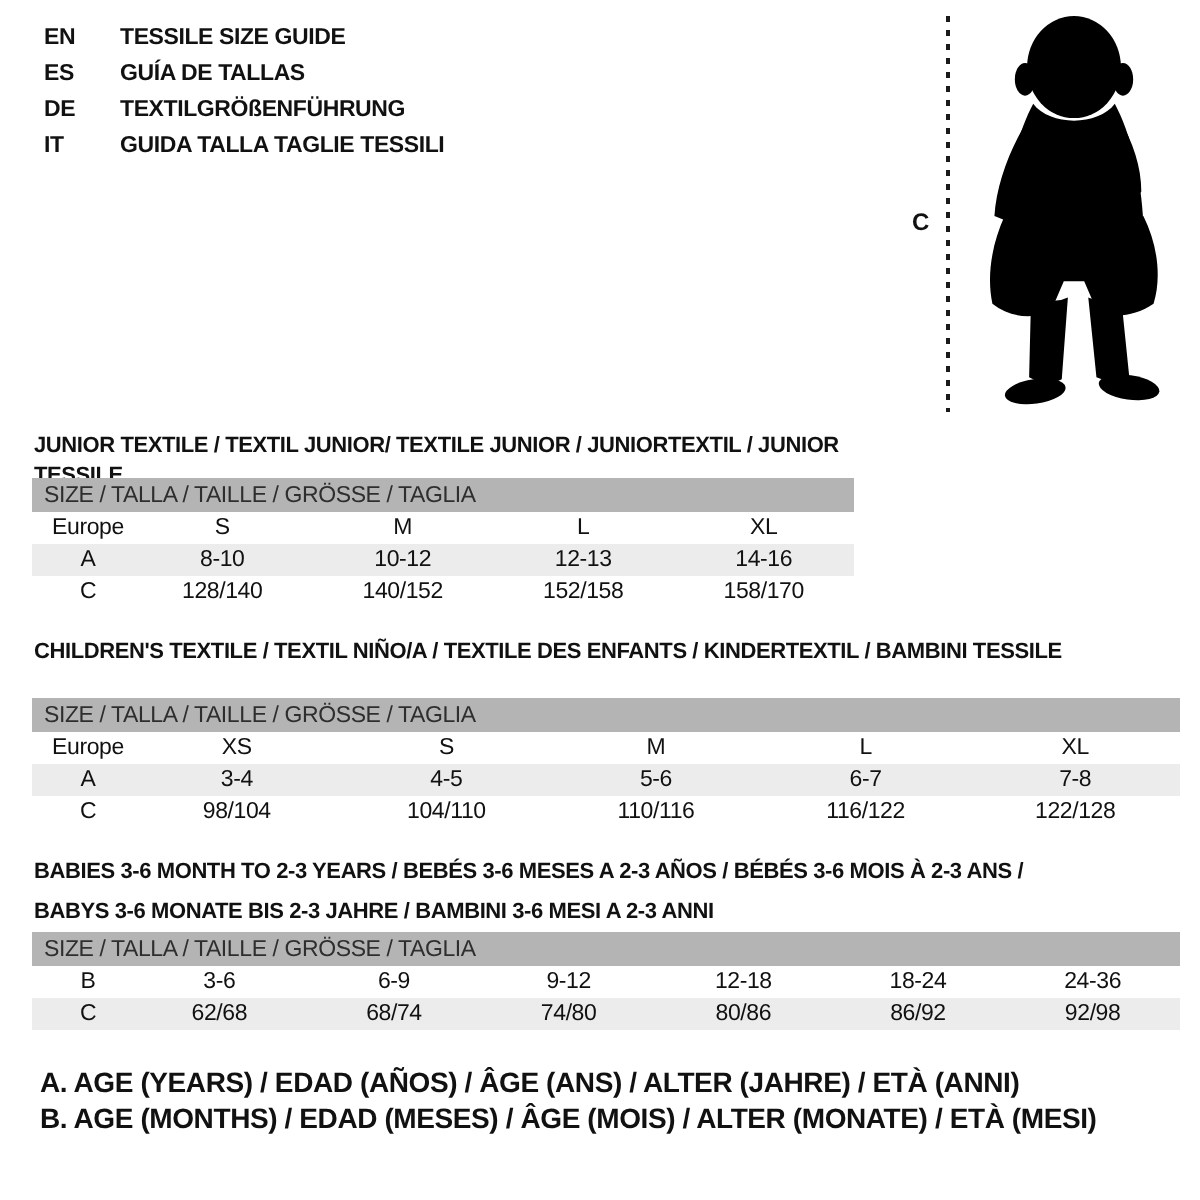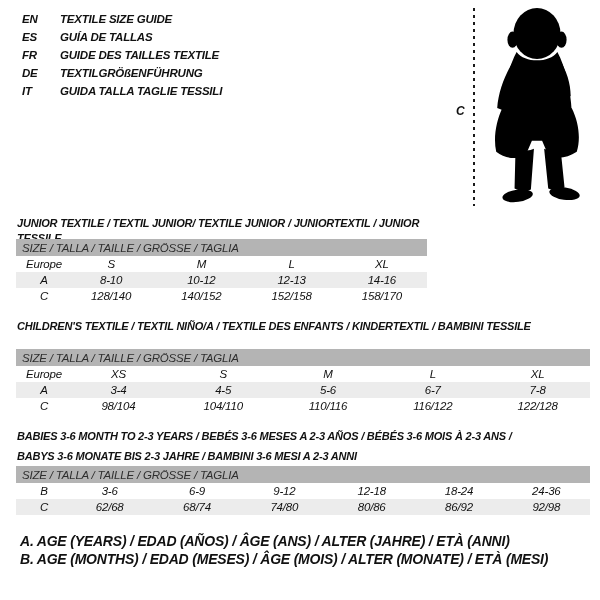--- a/index.html
+++ b/index.html
@@ -1,21 +1,20 @@
 <!DOCTYPE html>
 <html><head>
 <meta charset="utf-8">
 <style>
   html,body { margin:0; padding:0; background:#ffffff; }
   .page {
     position:relative; width:600px; height:600px; overflow:hidden;
     background:#ffffff; color:#111111;
     font-family:"Liberation Sans", sans-serif;
     letter-spacing:-0.2px;
-    font-style:italic;
   }
 
   
   .langs { position:absolute; top:10px; left:22px; }
   .lang-row { display:flex; font-weight:bold; font-size:11.5px; line-height:18px; }
   .lang-code { width:38px; }
 
   
   .measure-line {
     position:absolute; left:473px; top:8px; width:2px; height:198px;
@@ -59,29 +58,25 @@
   .footnote { font-weight:bold; font-size:14px; line-height:18px; }
 </style>
 </head>
 <body>
 
 <div class="page">
 
   <div class="langs">
     <div class="lang-row">
       <span class="lang-code">EN</span>
-      <span class="lang-label">TEXTILE SIZE GUIDE</span>
+      <span class="lang-label">TESSILE SIZE GUIDE</span>
     </div>
     <div class="lang-row">
       <span class="lang-code">ES</span>
       <span class="lang-label">GUÍA DE TALLAS</span>
-    </div>
-    <div class="lang-row">
-      <span class="lang-code">FR</span>
-      <span class="lang-label">GUIDE DES TAILLES TEXTILE</span>
     </div>
     <div class="lang-row">
       <span class="lang-code">DE</span>
       <span class="lang-label">TEXTILGRÖßENFÜHRUNG</span>
     </div>
     <div class="lang-row">
       <span class="lang-code">IT</span>
       <span class="lang-label">GUIDA TALLA TAGLIE TESSILI</span>
     </div>
   </div>

